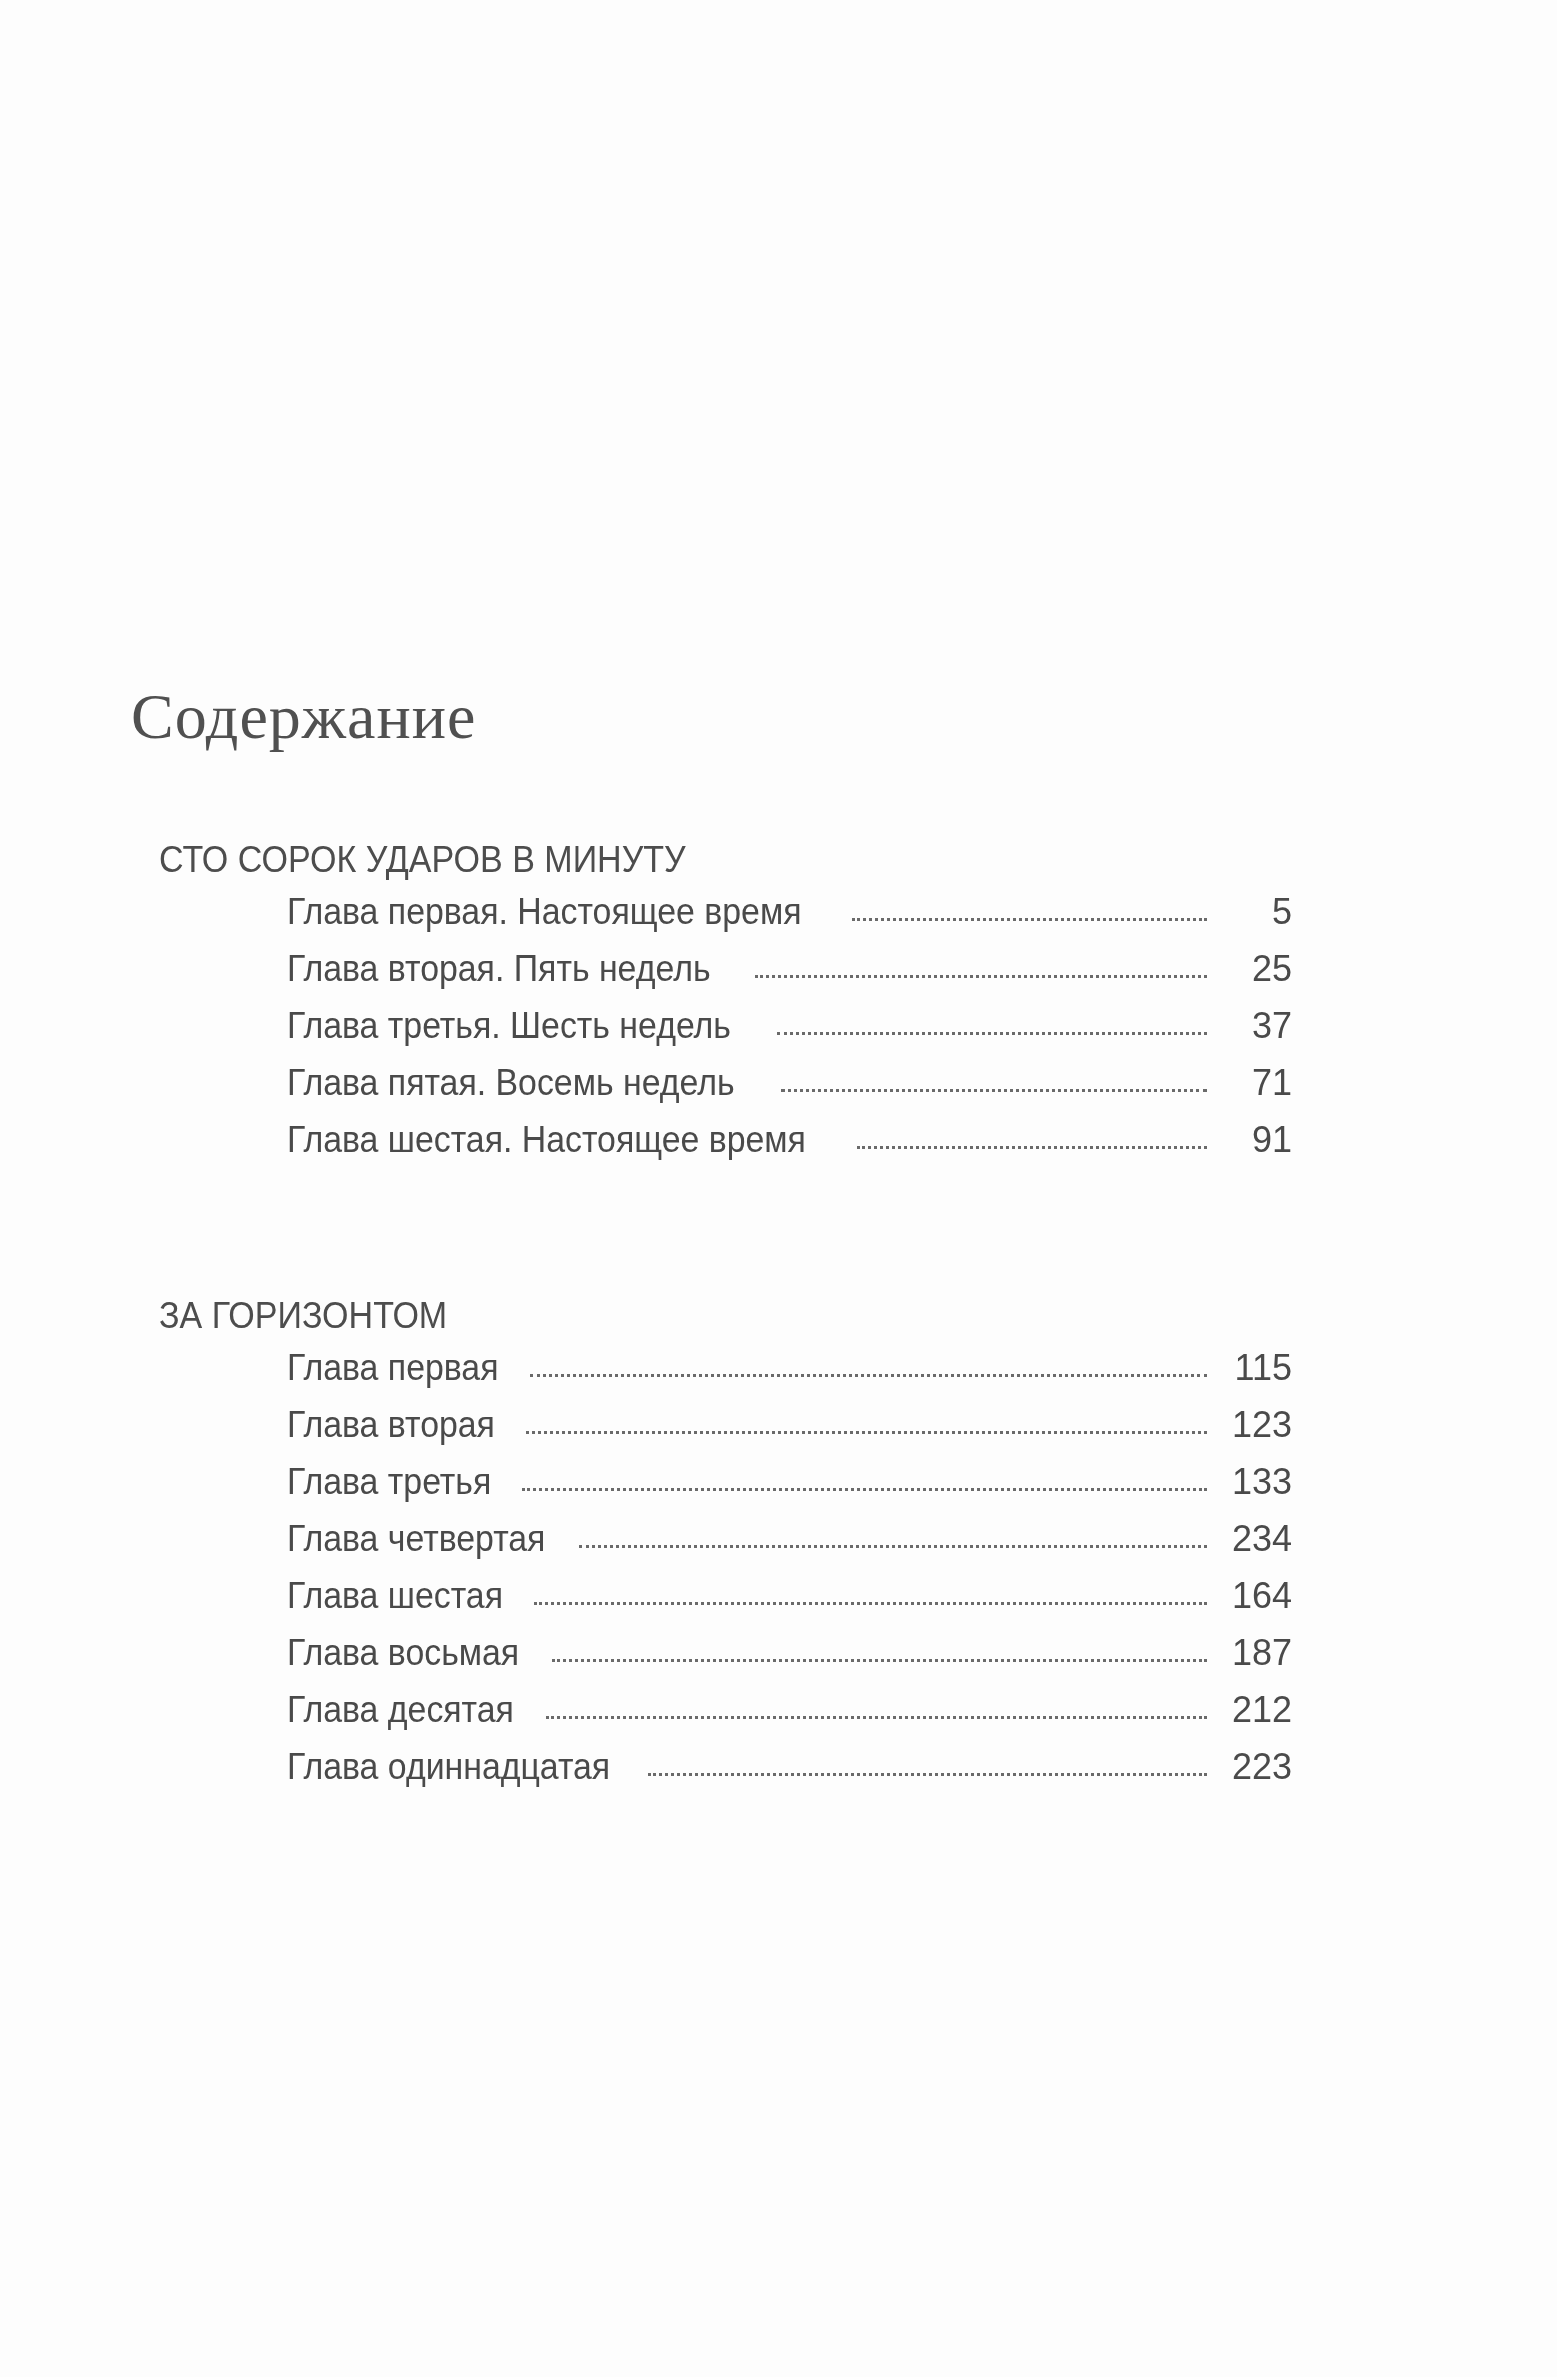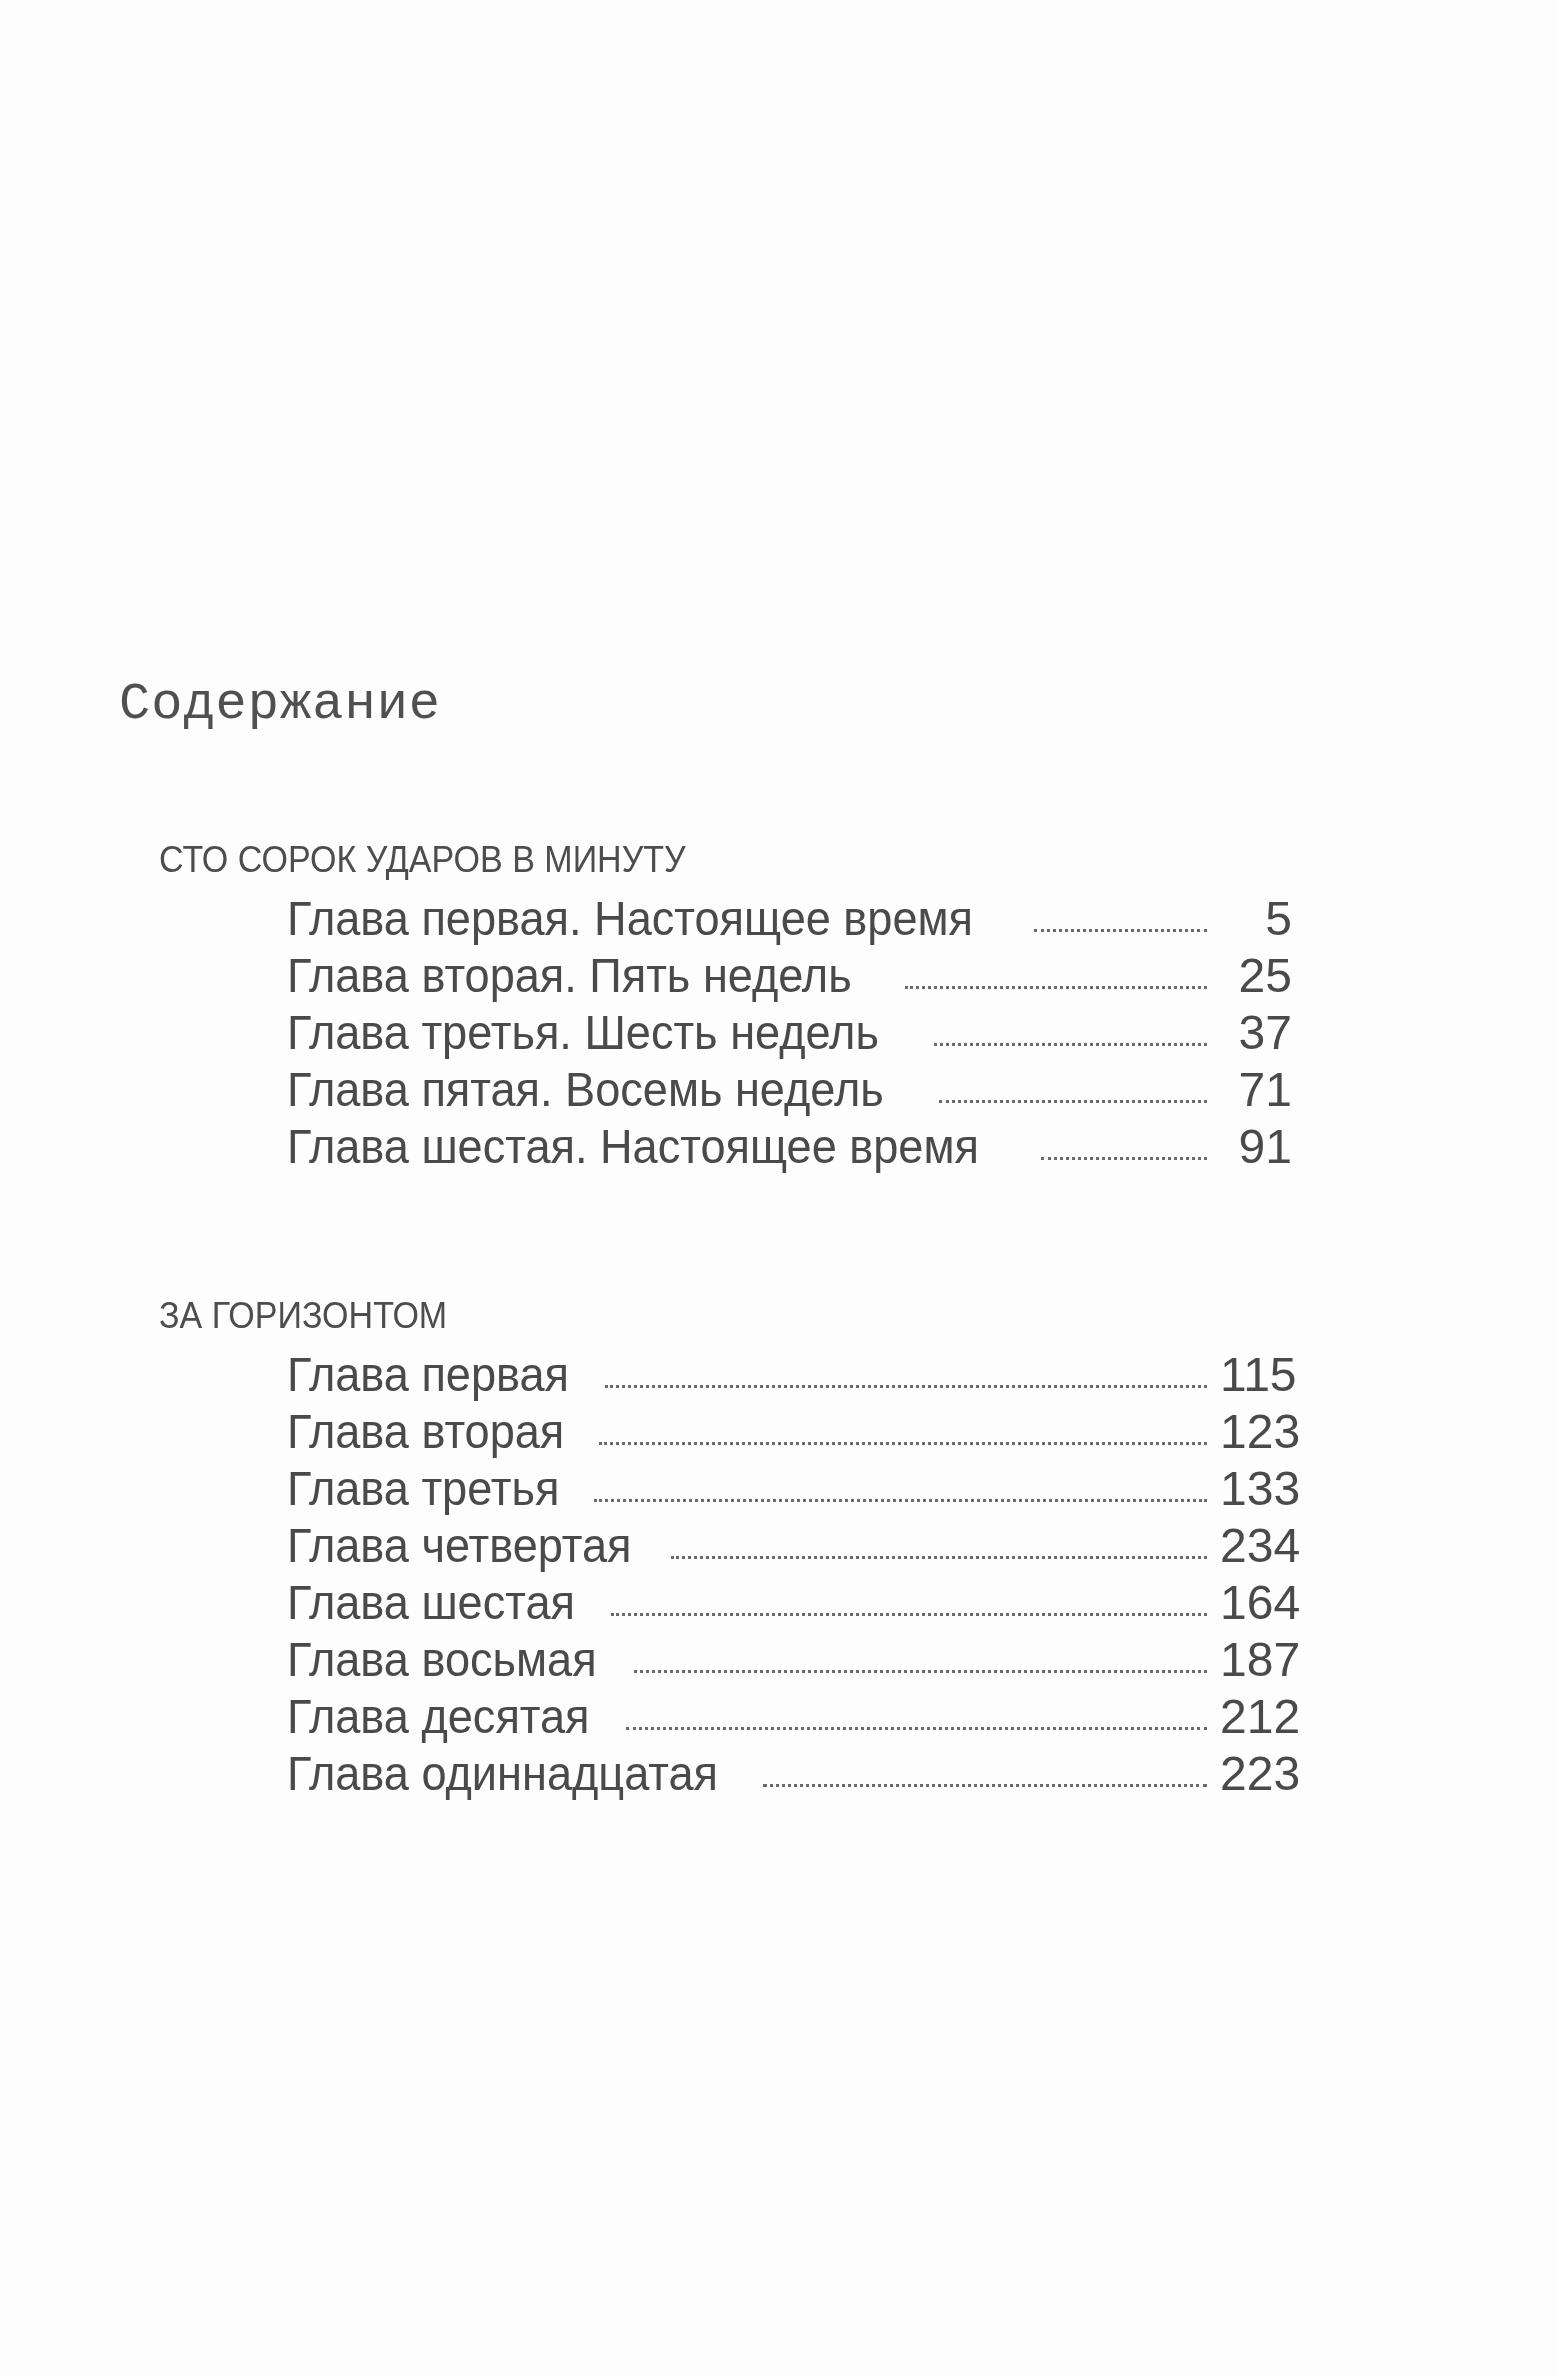--- a/index.html
+++ b/index.html
@@ -19,27 +19,27 @@
       position: absolute;
       left: 0; top: 0;
       width: 1558px;
       height: 2377px;
       background: #fdfdfd;
     }
     .toc-title {
       position: absolute;
       left: 119px;
       top: 664px;
-      font-size: 52px;
+      font-size: 64px;
       line-height: 82px;
       color: #505050;
       letter-spacing: 1px;
-      font-family: Liberation Mono, monospace;
+      font-family: Liberation Serif, serif;
       font-weight: normal;
-      margin: 0;
+      margin: 12px;
     }
     .section {
       position: absolute;
       left: 119px;
       width: 1133px;
       margin-left: 40px;
     }
     .section.s1 { top: 834px; }
     .section.s2 { top: 1290px; }
     .section-title {
@@ -56,21 +56,21 @@
     .entries {
       margin-top: 6.2px;
       padding-left: 128px;
       width: 1005px;
     }
     .entry {
       display: flex;
       align-items: baseline;
       height: 57px;
       font-family: "Liberation Sans", sans-serif;
-      font-size: 48px;
+      font-size: 36px;
       color: #4a4a4a;
     }
     .entry .label {
       white-space: nowrap;
       transform: scaleX(0.94);
       transform-origin: left center;
     }
     .entry .leader {
       flex: 1;
       margin: 0 13.4px 0 17.5px;

